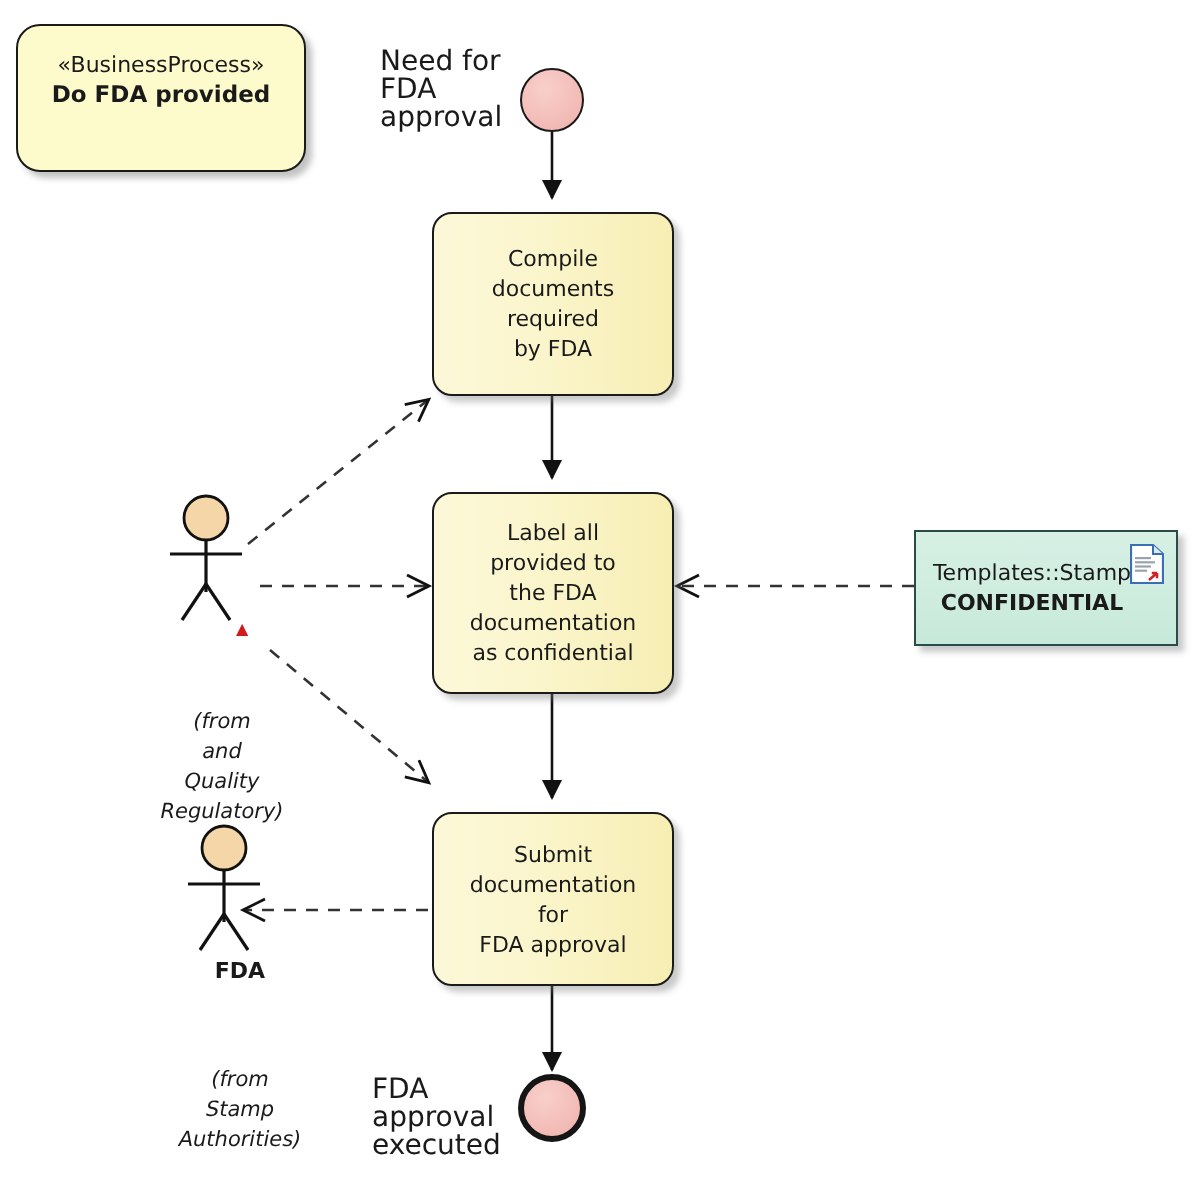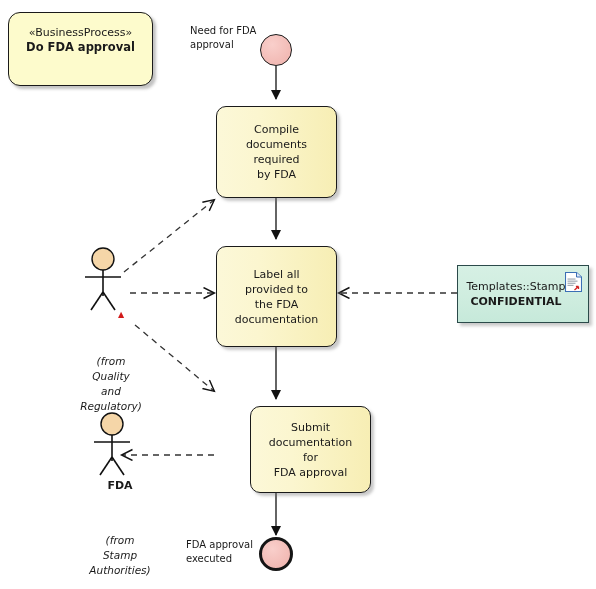--- a/index.html
+++ b/index.html
@@ -104,21 +104,21 @@
     border: 1.5px solid #1a1a1a;
   }
   .final-node {
     border-radius: 50%;
     background: radial-gradient(circle at 38% 32%, #f9cfcb 0%, #f3bdb8 60%, #eeb1ab 100%);
     border: 3px solid #151515;
   }
   
   .freetext {
     position: absolute;
-    font-size: 10px;
+    font-size: 14px;
     color: #1a1a1a;
     line-height: 14px;
   }
   
   .actor {
     position: absolute;
     text-align: center;
   }
   .actor-name {
     font-size: 11px;
@@ -182,45 +182,46 @@
     <g>
       <line x1="214" y1="455" x2="122" y2="455" stroke="#333333" stroke-width="1.3" stroke-dasharray="6,5" marker-end="url(#openArrow)"></line>
     </g>
     <g>
       <line x1="457" y1="293" x2="339" y2="293" stroke="#333333" stroke-width="1.3" stroke-dasharray="6,5" marker-end="url(#openArrow)"></line>
     </g>
   </svg>
 
   <div class="node bp-box" style="left:8px; top:12px; width:145px; height:74px;">
     <div class="bp-stereotype">«BusinessProcess»</div>
-    <div class="bp-title">Do FDA approval</div>
+    <div class="bp-title">Do FDA provided</div>
   </div>
 
   <div class="freetext" style="left:190px; top:24px; width:82px; text-align:left;">
     <div>Need for FDA</div>
     <div>approval</div>
   </div>
   <div class="node init-node" style="left:260px; top:34px; width:32px; height:32px;"></div>
 
   <div class="node activity" style="left:216px; top:106px; width:121px; height:92px;">
     <div class="activity-label">
       <div>Compile documents</div>
       <div>required by FDA</div>
     </div>
   </div>
 
   <div class="node activity" style="left:216px; top:246px; width:121px; height:101px;">
     <div class="activity-label">
       <div>Label all</div>
       <div>provided to the FDA</div>
       <div>documentation</div>
-    </div>
-  </div>
-
-  <div class="node activity" style="left:216px; top:406px; width:121px; height:87px;margin-left:34px;">
+      <div>as confidential</div>
+    </div>
+  </div>
+
+  <div class="node activity" style="left:216px; top:406px; width:121px; height:87px;">
     <div class="activity-label">
       <div>Submit</div>
       <div>documentation for</div>
       <div>FDA approval</div>
     </div>
   </div>
 
   <div class="tmpl-box" style="left:457px; top:265px; width:130px; height:56px;">
     <div class="tmpl-label">
       <div>Templates::Stamp</div>
@@ -243,22 +244,22 @@
   <div class="actor" style="left:58px; top:246px; width:106px;">
     <svg class="actor-svg" width="106" height="68" viewBox="0 0 106 68" xmlns="http://www.w3.org/2000/svg">
       <circle cx="45" cy="13" r="11" fill="#f5d6a8" stroke="#111111" stroke-width="1.4"></circle>
       <line x1="45" y1="24" x2="45" y2="50" stroke="#111111" stroke-width="1.6"></line>
       <line x1="27" y1="31" x2="63" y2="31" stroke="#111111" stroke-width="1.6"></line>
       <line x1="45" y1="46" x2="33" y2="64" stroke="#111111" stroke-width="1.6"></line>
       <line x1="45" y1="46" x2="57" y2="64" stroke="#111111" stroke-width="1.6"></line>
     </svg>
     <div class="actor-from">
       <div>(from</div>
+      <div>and</div>
       <div>Quality</div>
-      <div>and</div>
       <div>Regulatory)</div>
     </div>
   </div>
   <div class="red-mark" style="left:118px; top:310px;">▲</div>
 
   <div class="actor" style="left:67px; top:411px; width:106px;">
     <svg class="actor-svg" width="106" height="68" viewBox="0 0 106 68" xmlns="http://www.w3.org/2000/svg">
       <circle cx="45" cy="13" r="11" fill="#f5d6a8" stroke="#111111" stroke-width="1.4"></circle>
       <line x1="45" y1="24" x2="45" y2="50" stroke="#111111" stroke-width="1.6"></line>
       <line x1="27" y1="31" x2="63" y2="31" stroke="#111111" stroke-width="1.6"></line>

